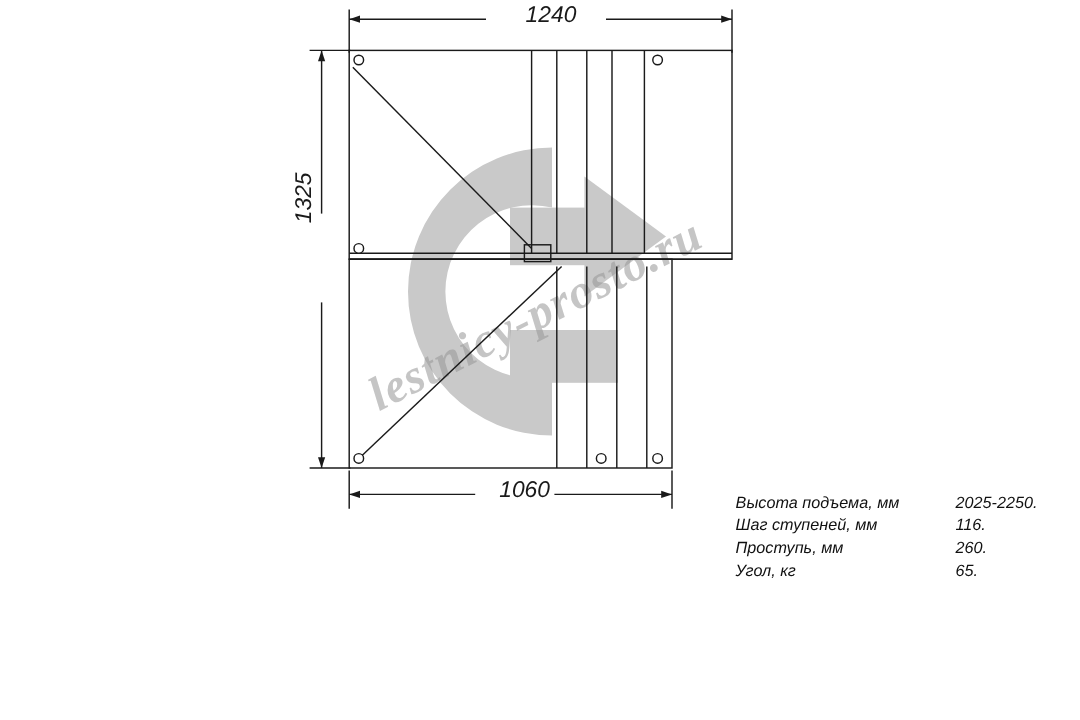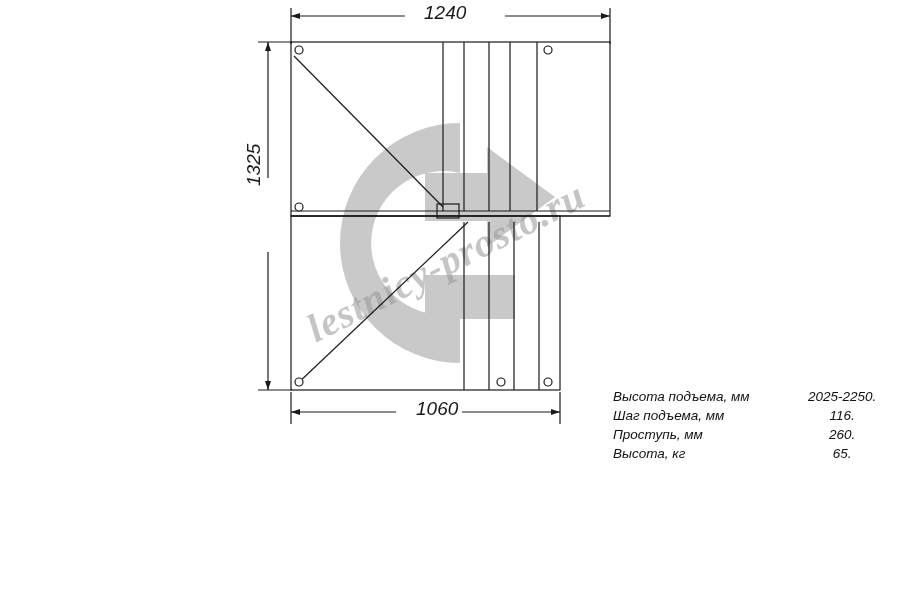--- a/index.html
+++ b/index.html
@@ -28,60 +28,60 @@
   }
   .dim-label {
     position: absolute;
     font-family: "Liberation Sans", sans-serif;
     font-size: 19px;
     font-style: italic;
     color: #1a1a1a;
     white-space: nowrap;
   }
   #dim-top-label {
-    left: 424px;
+    left: 438px;
     top: 2px;
   }
   #dim-bottom-label {
     left: 403px;
     top: 398px;
     margin-left: 13px;
   }
   #dim-left-label {
     left: 243px;
     top: 186px;
     transform: rotate(-90deg);
     transform-origin: left top;
   }
   
   #spec-table {
     position: absolute;
     left: 613px;
-    top: 388px;
+    top: 410px;
     width: 275px;
     font-style: italic;
     font-size: 13.5px;
     color: #111;
   }
   #spec-table table {
     border-collapse: collapse;
     width: 100%;
   }
   #spec-table td {
     padding: 1px 0 2px 0;
     font-style: italic;
     font-size: 13.5px;
     line-height: 16px;
     white-space: nowrap;
   }
   #spec-table td.k {
     text-align: left;
   }
   #spec-table td.v {
-    text-align: center;
+    text-align: left;
   }
   
   #watermark {
     position: absolute;
     left: 255px;
     top: 95px;
     width: 400px;
     height: 330px;
     pointer-events: none;
   }
@@ -203,28 +203,28 @@
   <div class="dim-label" id="dim-left-label">1325</div>
 
   <div id="spec-table">
     <table>
       <tbody>
         <tr>
           <td class="k">Высота подъема, мм</td>
           <td class="v">2025-2250.</td>
         </tr>
         <tr>
-          <td class="k">Шаг подъема, мм</td>
+          <td class="k">Шаг ступеней, мм</td>
           <td class="v">116.</td>
         </tr>
         <tr>
           <td class="k">Проступь, мм</td>
           <td class="v">260.</td>
         </tr>
         <tr>
-          <td class="k">Высота, кг</td>
+          <td class="k">Угол, кг</td>
           <td class="v">65.</td>
         </tr>
       </tbody>
     </table>
   </div>
 
 </div>
 
 </body></html>

